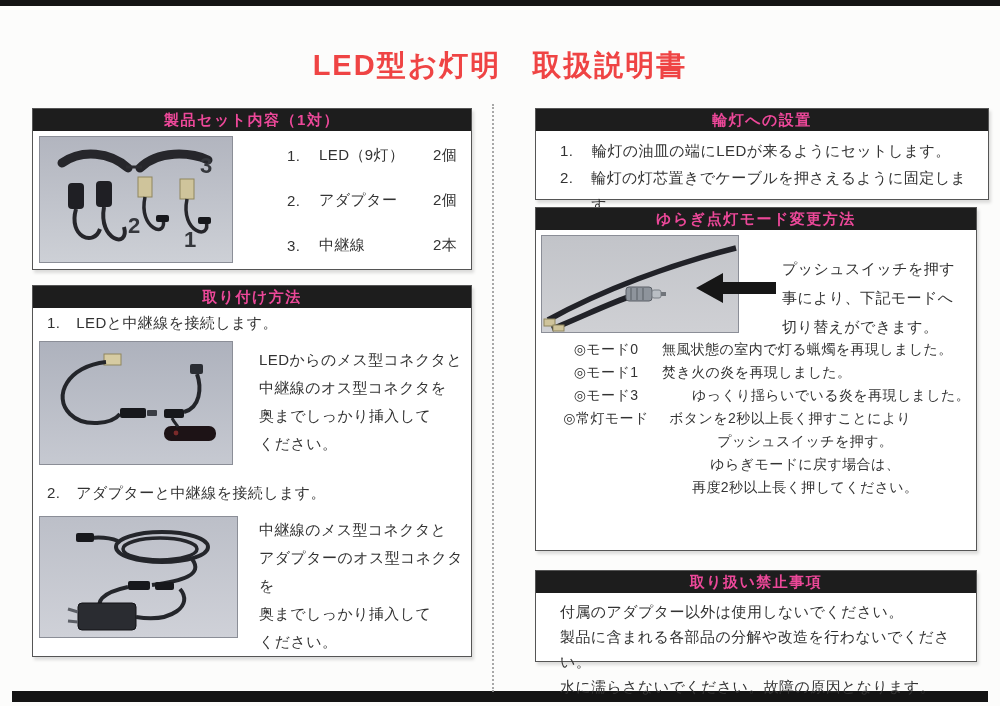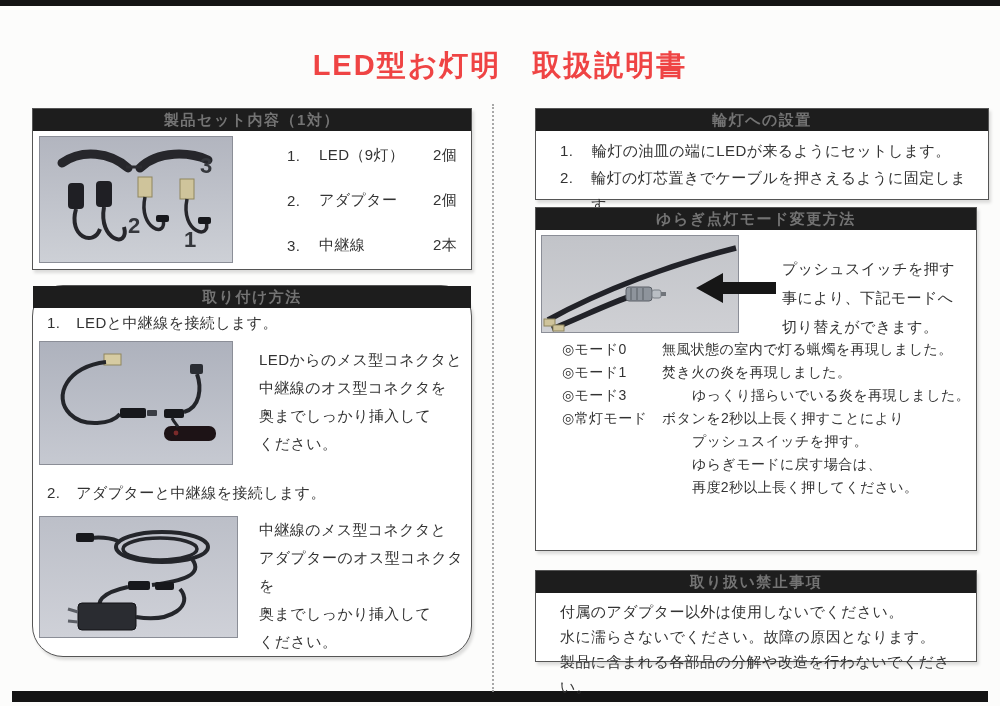--- a/index.html
+++ b/index.html
@@ -21,37 +21,37 @@
   .divider{
     position:absolute; left:492px; top:104px; height:588px; width:0;
     border-left:2px dotted #9a9a9a; opacity:.85;
   }
   .box{
     position:absolute; background:#fff; border:1.5px solid #555;
     box-shadow:2px 3px 3px rgba(0,0,0,.13);
   }
   .section-header{
     position:absolute; left:0; top:0; right:0; height:22px; line-height:22px;
-    background:#1d1d1d; color:#737373; text-align:center;
+    background:#1d1d1d; color:#ec4899; text-align:center;
     font-size:15px; font-weight:bold; letter-spacing:1.5px;
   }
   .photo{position:absolute; border:1px solid #8b8e97; overflow:hidden;}
   .photo svg{display:block;}
 
   
   .box-product{left:32px; top:108px; width:438px; height:160px;}
   .photo-a{left:6px; top:27px; width:192px; height:125px;}
   .product-list{position:absolute; left:254px; top:24px; margin:0; padding:0; list-style:none;}
   .product-row{display:flex; height:45px; align-items:center; font-size:15px; font-weight:500;}
   .p-no{width:32px;}
   .p-name{width:114px;}
   .p-qty{}
 
   
-  .box-install{left:32px; top:285px; width:438px; height:370px;border-radius:31px;}
+  .box-install{left:32px; top:285px; width:438px; height:370px;}
   .step-title{position:absolute; left:14px; font-size:15px; font-weight:500; display:flex;}
   .step-no{margin-right:16px;}
   .step1-title{top:28px;}
   .step2-title{top:198px;}
   .photo-b{left:6px; top:55px; width:192px; height:122px;}
   .photo-c{left:6px; top:230px; width:197px; height:120px;}
   .step-desc{position:absolute; left:226px; font-size:15px; line-height:28px; font-weight:500;}
   .desc1{top:60px;}
   .desc2{top:230px;}
 
@@ -59,21 +59,21 @@
   .box-ring{left:535px; top:108px; width:440px; height:90px;padding-left:12px;}
   .ring-steps{position:absolute; left:24px; top:28px; font-size:15px; line-height:27px; font-weight:500;}
   .ring-row{display:flex;}
   .r-no{width:32px;}
 
   
   .box-flicker{left:535px; top:207px; width:440px; height:342px;}
   .photo-d{left:5px; top:27px; width:196px; height:96px;}
   .arrow-wrap{position:absolute; left:160px; top:64px; width:82px; height:32px;}
   .switch-note{position:absolute; left:246px; top:46px; font-size:15px; line-height:29px; font-weight:500;}
-  .modes{position:absolute; left:26px; top:130px; font-size:14px; line-height:23px; font-weight:500;}
+  .modes{position:absolute; left:26px; top:130px; font-size:14px; line-height:23px; font-weight:500;text-align:center;}
   .mode-row{display:flex;}
   .mode-label{flex:none; min-width:88px; margin-right:12px;}
   .mode-desc .cont{margin-left:30px;}
 
   
   .box-prohibited{left:535px; top:570px; width:440px; height:90px;}
   .prohibited-list{position:absolute; left:24px; top:28px; font-size:15px; line-height:25px; font-weight:500;}
 </style>
 </head>
 <body>
@@ -294,18 +294,18 @@
           <div class="cont">再度2秒以上長く押してください。</div>
         </span>
       </div>
     </div>
   </section>
 
   <section class="box box-prohibited">
     <div class="section-header">取り扱い禁止事項</div>
     <div class="prohibited-list">
       <div>付属のアダプター以外は使用しないでください。</div>
+      <div>製品に含まれる各部品の分解や改造を行わないでください。</div>
       <div>水に濡らさないでください。故障の原因となります。</div>
-      <div>製品に含まれる各部品の分解や改造を行わないでください。</div>
     </div>
   </section>
 
 </div>
 
 </body></html>

